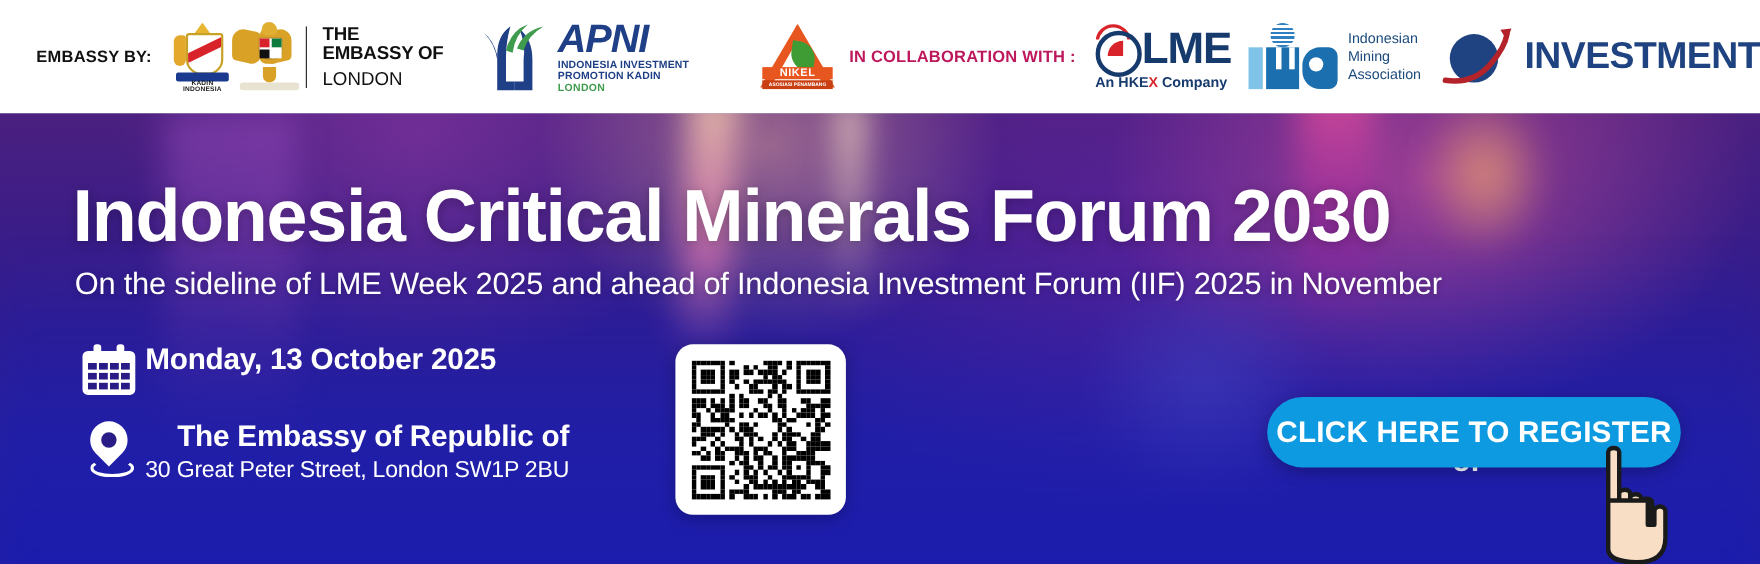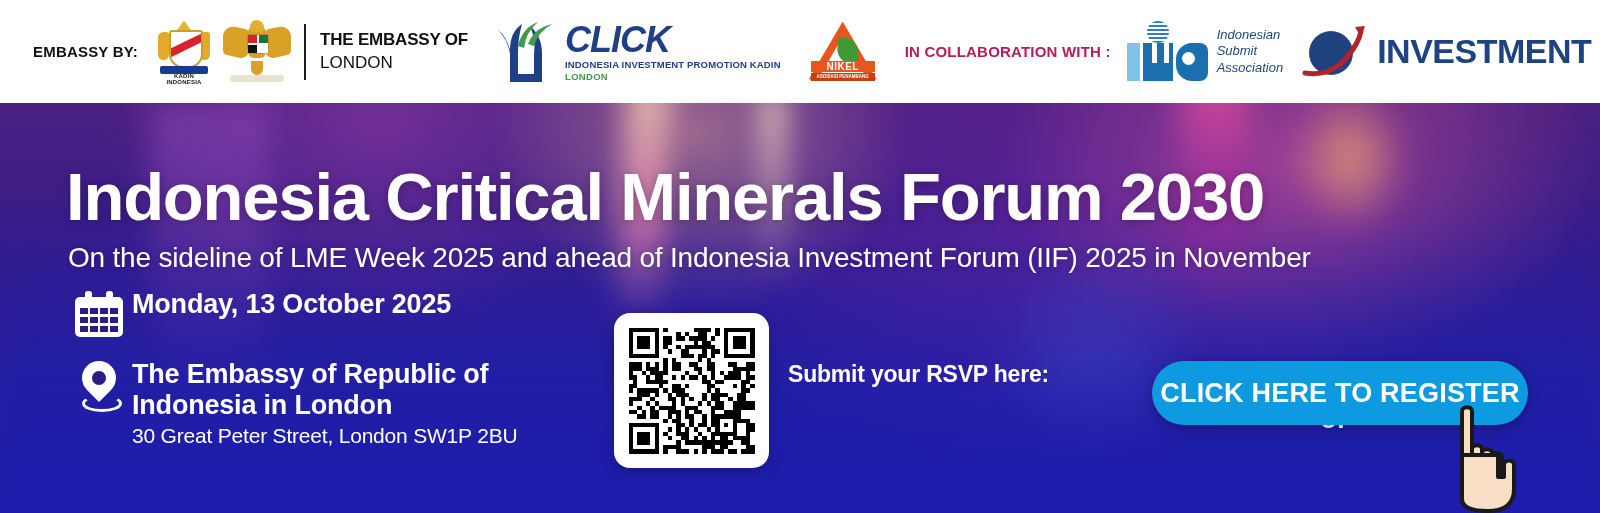--- a/index.html
+++ b/index.html
@@ -168,21 +168,21 @@
   .ima-mark .globe{
     position:absolute;left:22px;top:0;width:22px;height:22px;border-radius:50%;
     background:repeating-linear-gradient(#2f7fc1 0 2px,#fff 2px 4px);
   }
   .ima-mark .i{position:absolute;left:2px;top:22px;width:13px;height:38px;background:#7fc3e8;}
   .ima-mark .m{position:absolute;left:18px;top:22px;width:30px;height:38px;background:#1b6fae;}
   .ima-mark .m:before{content:"";position:absolute;left:9px;top:0;width:5px;height:20px;background:#fff;}
   .ima-mark .m:after{content:"";position:absolute;left:21px;top:0;width:5px;height:20px;background:#fff;}
   .ima-mark .a{position:absolute;left:51px;top:22px;width:32px;height:38px;background:#1b6fae;border-radius:16px 8px 8px 16px;}
   .ima-mark .a i{position:absolute;left:6px;top:9px;width:13px;height:13px;background:#fff;border-radius:50%;}
-  .ima-txt{line-height:1.28;margin-left:6px;font-style:italic;}
+  .ima-txt{line-height:1.28;margin-left:6px;}
   .ima-txt div{font-size:13px;font-weight:400;color:#1b4a7a;}
 
   
   .equa{display:flex;align-items:center;margin-left:18px;}
   .equa-mark{width:70px;height:58px;position:relative;}
   .equa-mark .ball{
     position:absolute;left:8px;top:8px;width:44px;height:44px;border-radius:50%;
     background:#1e4380;
   }
   .equa-word{font-size:34px;font-weight:800;color:#1e4380;letter-spacing:-.5px;margin-left:6px;}
@@ -213,21 +213,21 @@
     font-size:67px;font-weight:800;color:#fff;letter-spacing:-1.2px;
     text-shadow:0 2px 10px rgba(0,0,0,.25);white-space:nowrap;
   }
   .subtitle{
     position:absolute;left:68px;top:139px;
     font-size:28px;font-weight:400;color:#fff;letter-spacing:-.2px;white-space:nowrap;
     text-shadow:0 1px 6px rgba(0,0,0,.25);
   }
 
   
-  .info{position:absolute;left:66px;top:186px;width:540px;}
+  .info{position:absolute;left:66px;top:208px;width:540px;text-align:right;}
   .info-row{display:flex;align-items:flex-start;}
   .info-row + .info-row{margin-top:22px;}
   .ic{width:66px;flex:0 0 66px;display:flex;justify-content:center;padding-top:2px;}
 
   .cal{width:48px;height:46px;position:relative;}
   .cal .tabL,.cal .tabR{position:absolute;top:0;width:7px;height:11px;background:#fff;border-radius:3px;}
   .cal .tabL{left:10px;} .cal .tabR{right:10px;}
   .cal .bodyc{position:absolute;left:0;top:6px;width:48px;height:40px;background:#fff;border-radius:5px;}
   .cal .grid{position:absolute;left:5px;top:17px;width:38px;height:24px;display:grid;grid-template-columns:repeat(4,1fr);grid-template-rows:repeat(3,1fr);gap:2.4px;}
   .cal .grid i{background:#2a1c86;display:block;}
@@ -318,21 +318,21 @@
         <div class="iipc-mark">
           <svg width="62" height="64" viewBox="0 0 62 64">
             <path d="M30 62 L14 62 L14 30 Q14 12 26 4 Q22 18 22 32 L22 54 L30 54 Z" fill="#1F3F86"></path>
             <path d="M30 62 L46 62 L46 34 Q46 16 34 6 Q40 20 38 34 L38 54 L30 54 Z" fill="#1F3F86"></path>
             <path d="M22 26 Q26 8 42 2 Q30 12 28 28 Z" fill="#3F9B4D"></path>
             <path d="M32 24 Q38 8 56 4 Q42 12 38 26 Z" fill="#3F9B4D"></path>
             <path d="M14 30 Q10 16 2 10 Q12 20 14 34 Z" fill="#1F3F86"></path>
           </svg>
         </div>
         <div class="iipc-txt">
-          <div class="big">CLICK</div>
+          <div class="big">APNI</div>
           <div class="sub">INDONESIA INVESTMENT PROMOTION KADIN</div>
           <div class="sub2">LONDON</div>
         </div>
       </div>
 
       <div class="apni">
         <div class="tri"></div>
         <div class="tri-in"></div>
         <div class="leaf"></div>
         <div class="band">
@@ -342,33 +342,44 @@
             <span>ASOSIASI PENAMBANG NIKEL INDONESIA</span>
           </div>
       </div>
 
     </div>
 
     <div class="collab-label">IN COLLABORATION WITH :</div>
 
     <div class="logo-group">
 
+      <div class="lme">
+        <div class="lme-row">
+          <div class="lme-mark">
+            <div class="arc"></div>
+            <div class="ring"></div>
+            <div class="pie"></div>
+          </div>
+          <div class="lme-word">LME</div>
+        </div>
+        <div class="lme-sub"><span>An HKE</span><em>X</em><span> Company</span></div>
+      </div>
 
       <div class="ima">
         <div class="ima-mark">
           <div class="globe"></div>
           <div class="i"></div>
           <div class="m"></div>
           <div class="a">
               <i></i>
             </div>
         </div>
         <div class="ima-txt">
           <div>Indonesian</div>
-          <div>Submit</div>
+          <div>Mining</div>
           <div>Association</div>
         </div>
       </div>
 
       <div class="equa">
         <div class="equa-mark">
           <div class="ball"></div>
           <svg width="70" height="58" viewBox="0 0 70 58" style="position:absolute;left:0;top:0;">
             <path d="M4 50 Q30 54 46 34 Q58 20 60 8" stroke="#B5232A" stroke-width="5" fill="none" stroke-linecap="round"></path>
             <path d="M54 4 L64 3 L60 14 Z" fill="#B5232A"></path>
@@ -426,21 +437,20 @@
         <div class="info-row">
           <div class="ic">
             <div class="pin">
               <div class="drop"></div>
               <div class="hole"></div>
               <div class="shadow"></div>
             </div>
           </div>
           <div class="tx">
             <div class="h">The Embassy of Republic of</div>
-            <div class="h">Indonesia in London</div>
             <div class="p">30 Great Peter Street, London SW1P 2BU</div>
           </div>
         </div>
 
       </div>
 
       <div class="qr-wrap">
         <div class="qr" id="qr">
             <i></i>
             <i></i>
@@ -1280,21 +1290,20 @@
             <i></i>
             <i></i>
             <i style="background: transparent;"></i>
             <i></i>
             <i></i>
             <i></i>
           </div>
       </div>
 
       <div class="rsvp">
-        <div class="h">Submit your RSVP here:</div>
       </div>
 
       <div class="or">or</div>
 
       <div class="cta">
         <span>CLICK HERE TO REGISTER</span>
       </div>
 
       <div class="hand">
         <svg width="96" height="110" viewBox="0 0 96 110">

